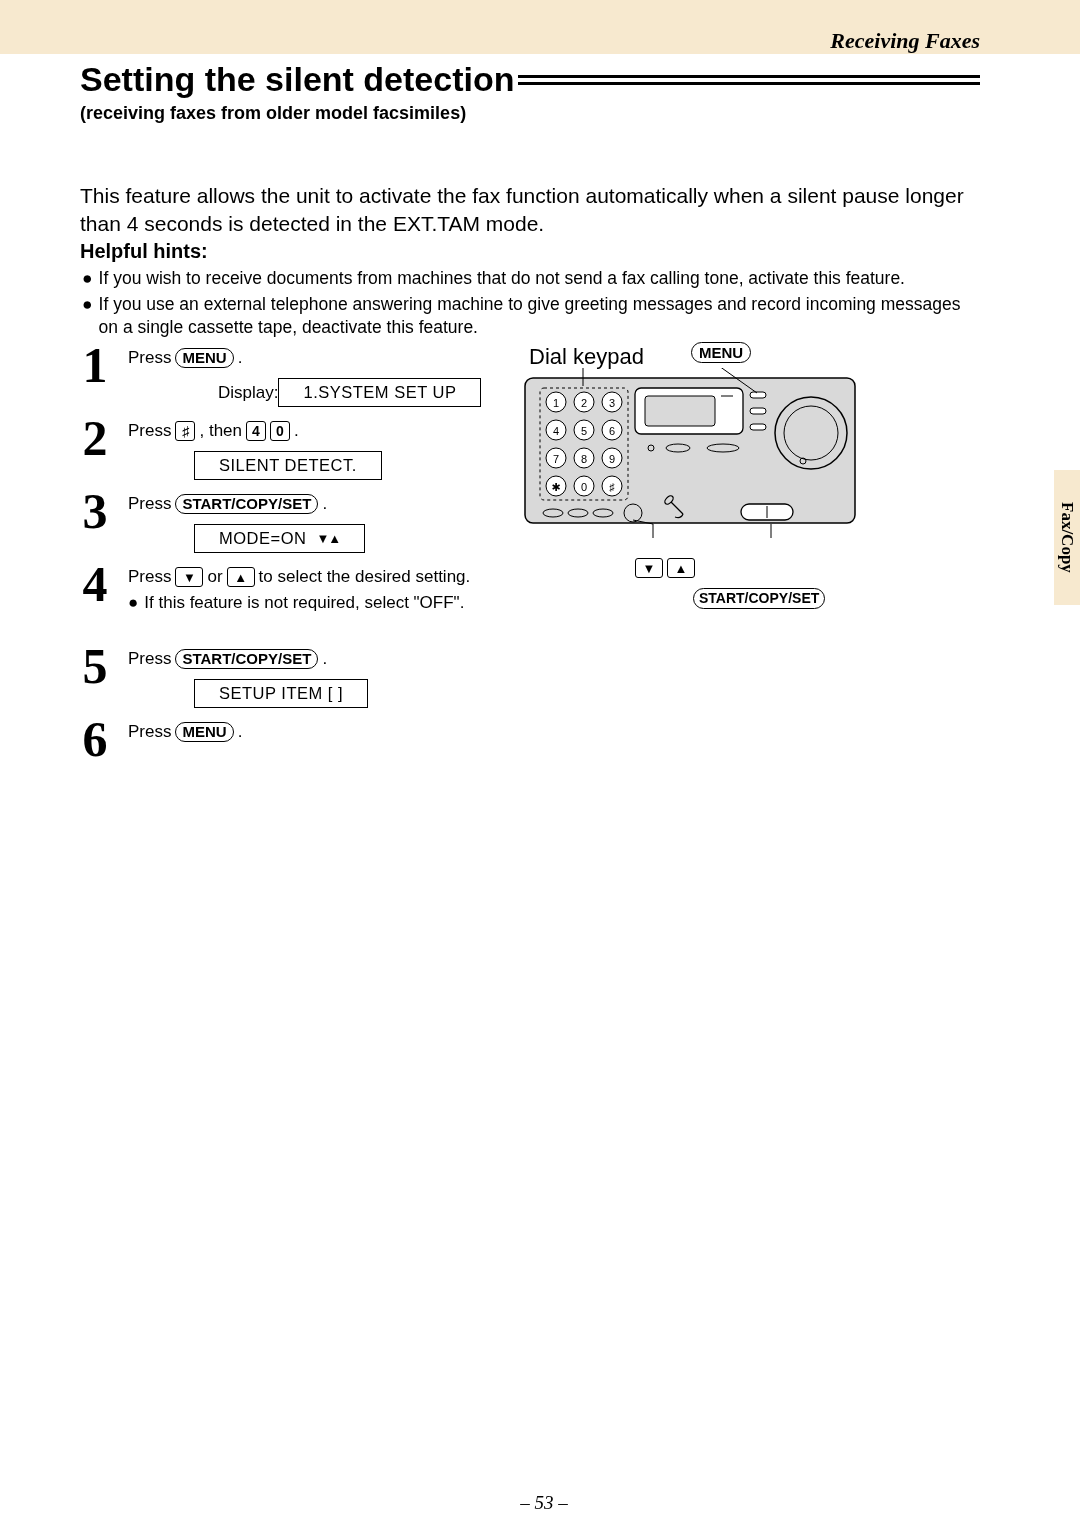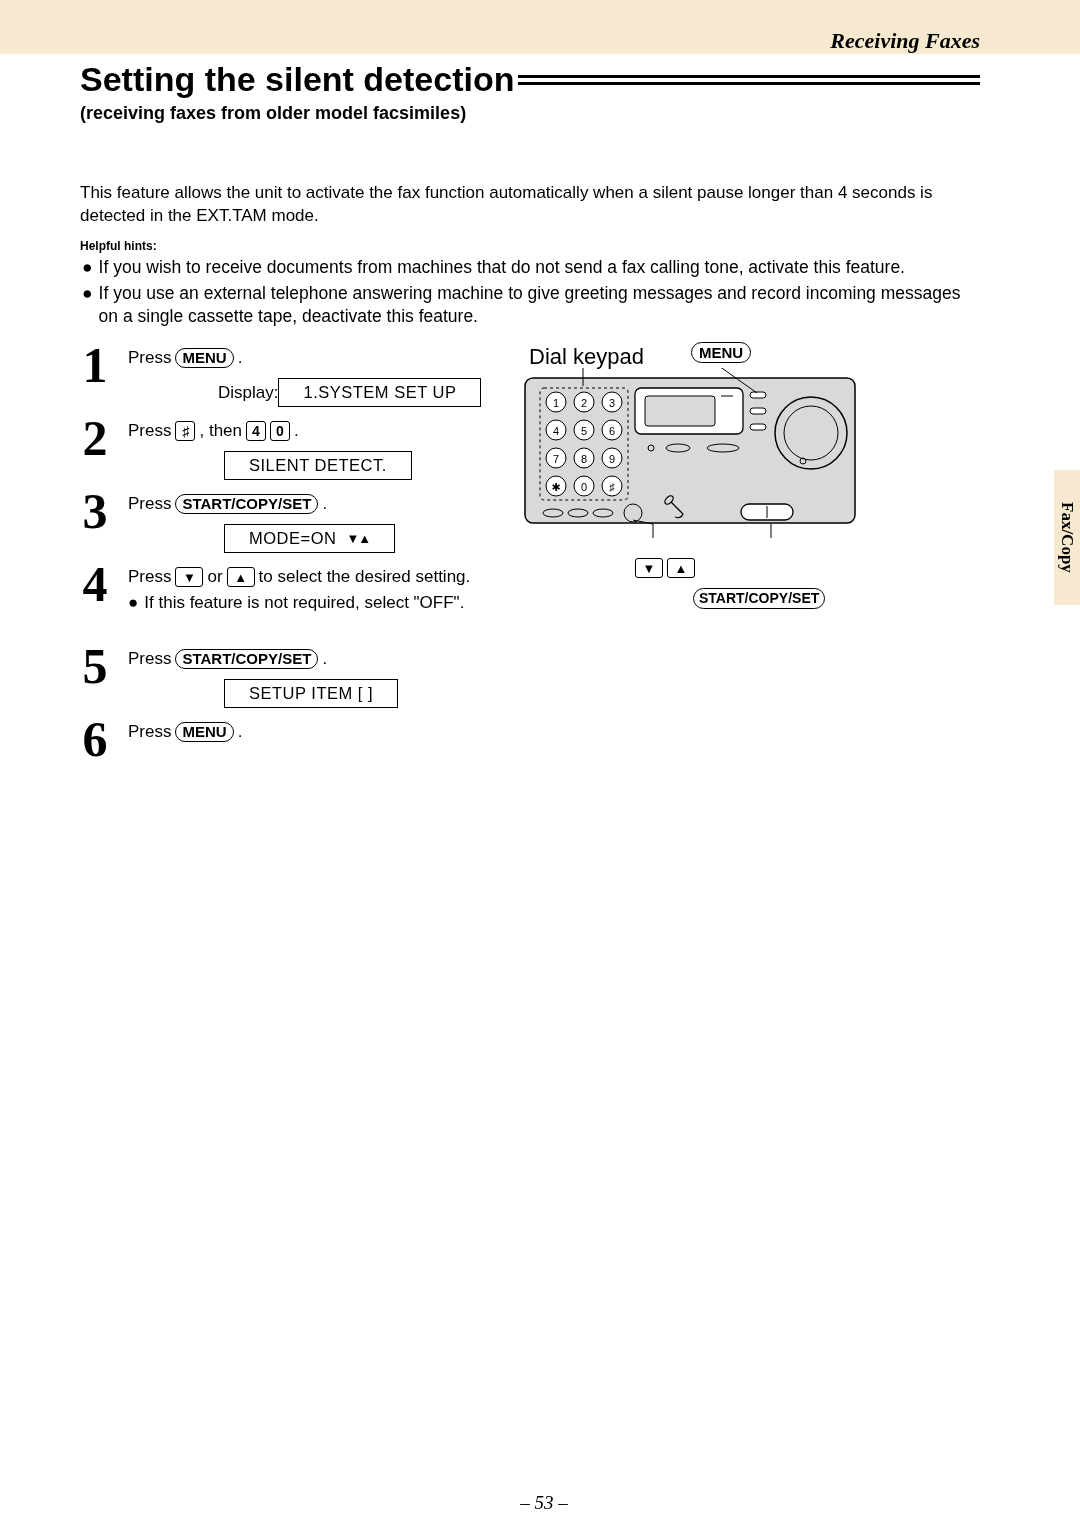--- a/index.html
+++ b/index.html
@@ -60,34 +60,34 @@
   .subtitle {
     font-size: 18px;
     font-weight: bold;
     margin-top: 4px;
   }
   .intro {
     position: absolute;
     left: 80px;
     right: 100px;
     top: 182px;
-    font-size: 17px;
+    font-size: 21px;
     line-height: 1.35;
   }
   .hints-block {
     position: absolute;
     left: 80px;
     right: 100px;
     top: 238px;
     font-size: 17.5px;
     line-height: 1.35;
   }
   .hints-heading {
     font-weight: bold;
-    font-size: 12px;
+    font-size: 20px;
   }
   .bullet-line {
     display: flex;
     gap: 6px;
     margin-top: 2px;
   }
   .bullet-dot { padding-left: 2px; }
 
   .steps {
     position: absolute;
@@ -145,21 +145,21 @@
     align-items: center;
     justify-content: center;
     font-size: 13px;
   }
   .display-row {
     display: flex;
     align-items: center;
     margin-top: 10px;
     margin-left: 90px;
   }
-  .display-row.right { margin-left: 96px; }
+  .display-row.right { margin-left: 66px; }
   .display-label { font-size: 17px; }
   .lcd {
     border: 1.8px solid #000;
     padding: 4px 24px;
     font-size: 16.5px;
     min-width: 165px;
     display: inline-flex;
     align-items: center;
     justify-content: space-between;
     gap: 10px;

